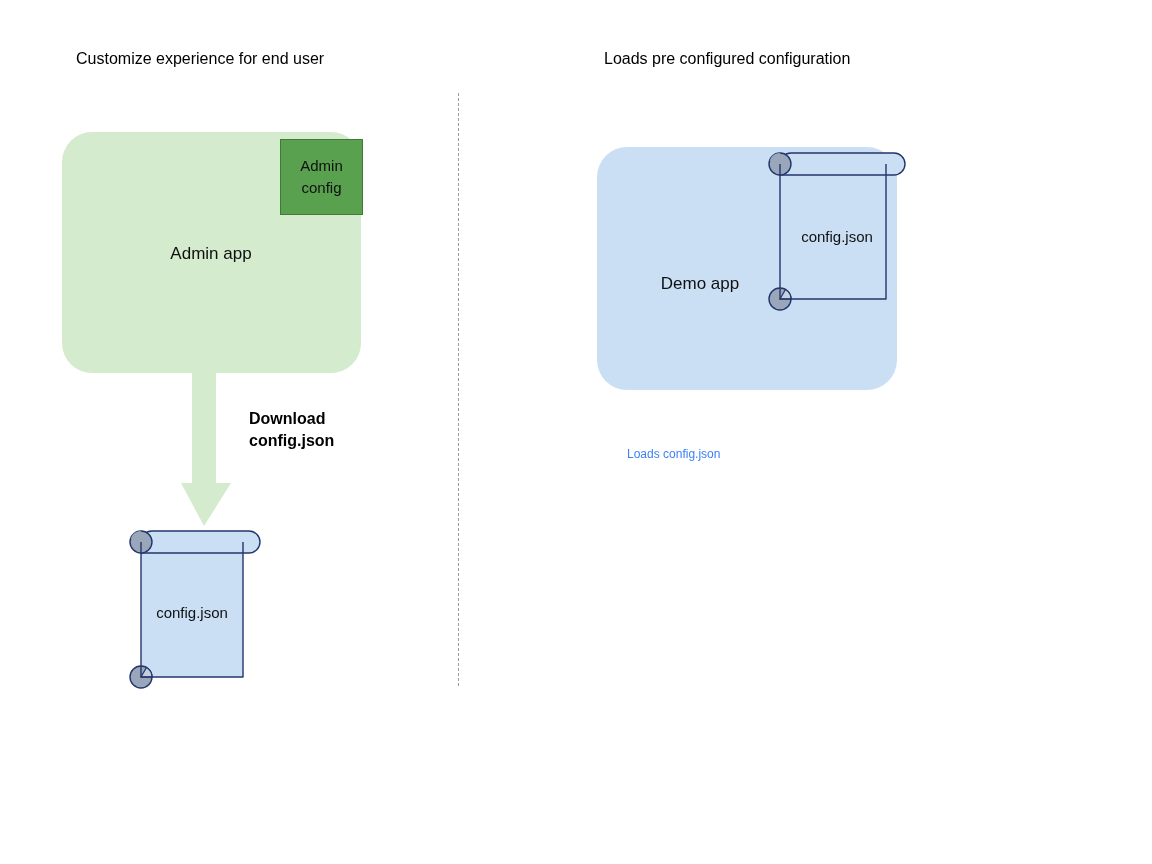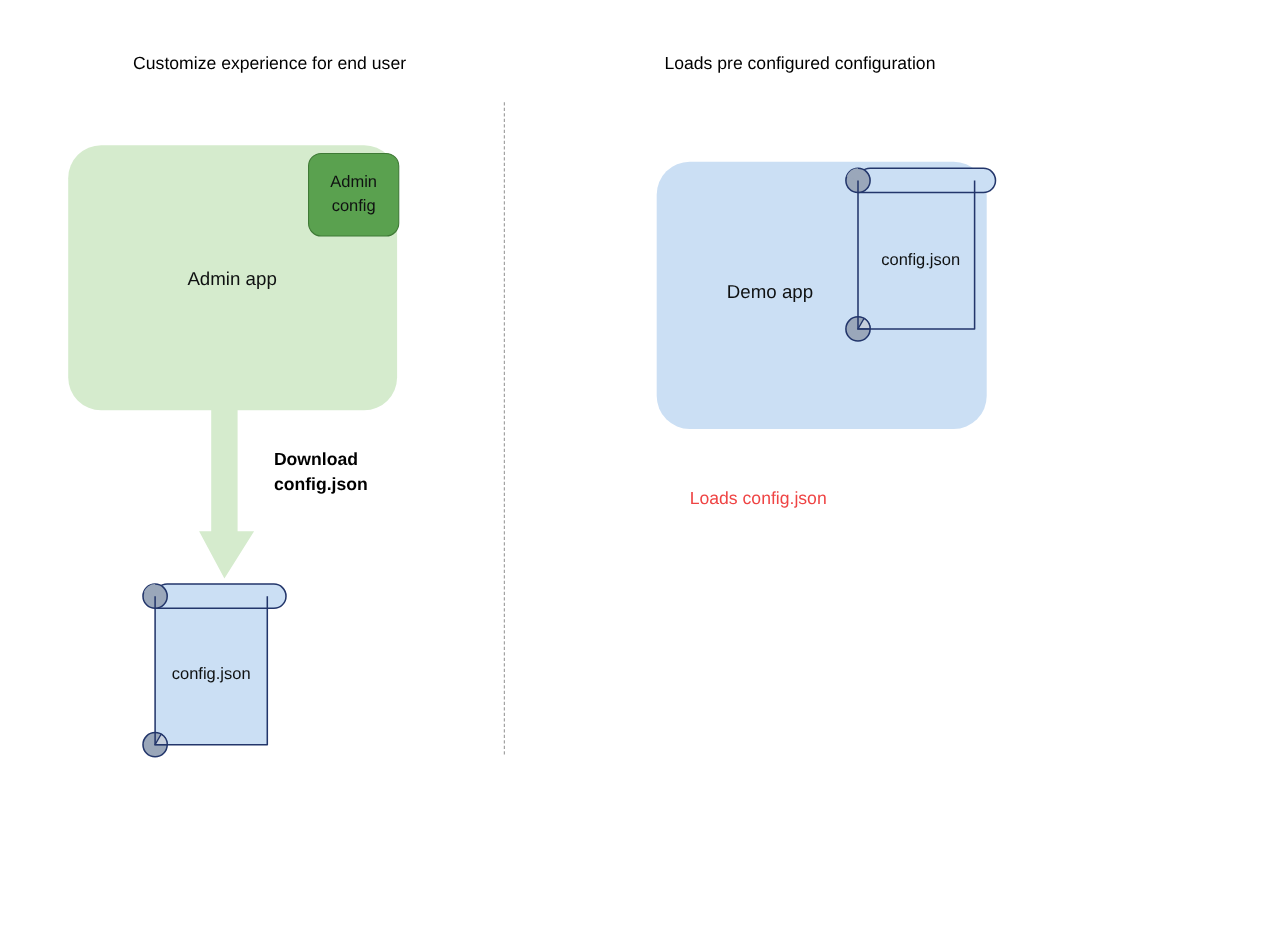--- a/index.html
+++ b/index.html
@@ -22,21 +22,21 @@
   }
 
   
   .heading {
     position: absolute;
     font-size: 16px;
     line-height: 20px;
     color: #000000;
     white-space: nowrap;
   }
-  #heading-left  { left: 76px;  top: 49px; margin-left: 45px; }
+  #heading-left  { left: 76px;  top: 49px; }
   #heading-right { left: 604px; top: 49px; }
 
   
   .divider {
     position: absolute;
     left: 458px;
     top: 93px;
     width: 0;
     height: 593px;
     border-left: 1px dashed #9a9a9a;
@@ -63,31 +63,31 @@
   }
   .app-label {
     position: absolute;
     font-size: 17px;
     line-height: 20px;
     color: #0f1111;
     white-space: nowrap;
     transform: translate(-50%, -50%);
   }
   #admin-app-label { left: 211px; top: 254px; }
-  #demo-app-label  { left: 700px; top: 266px; }
+  #demo-app-label  { left: 700px; top: 284px; }
 
   
   #admin-panel {
     position: absolute;
     left: 280px;
     top: 139px;
     width: 81px;
     height: 74px;
     background: #5aa košík;
-    border-radius: 12px;
+    border-radius: 0;
   }
   #admin-panel {
     background: #5aa14f;
     border: 1.2px solid #3f7a36;
   }
   #admin-panel .panel-text {
     position: absolute;
     left: 0;
     right: 0;
     top: 50%;
@@ -133,23 +133,23 @@
     transform: translate(-50%, -50%);
   }
   #scroll-left-label  { left: 192px; top: 613px; }
   #scroll-right-label { left: 837px; top: 237px; }
 
   
   #loads-caption {
     position: absolute;
     left: 627px;
     top: 444px;
-    font-size: 16px;
+    font-size: 12px;
     line-height: 20px;
-    color: #ef4444;
+    color: #3b82f6;
     white-space: nowrap;
   }
 </style>
 </head>
 <body>
 
 <div class="canvas">
 
   <div class="heading" id="heading-left">Customize experience for end user</div>
 

